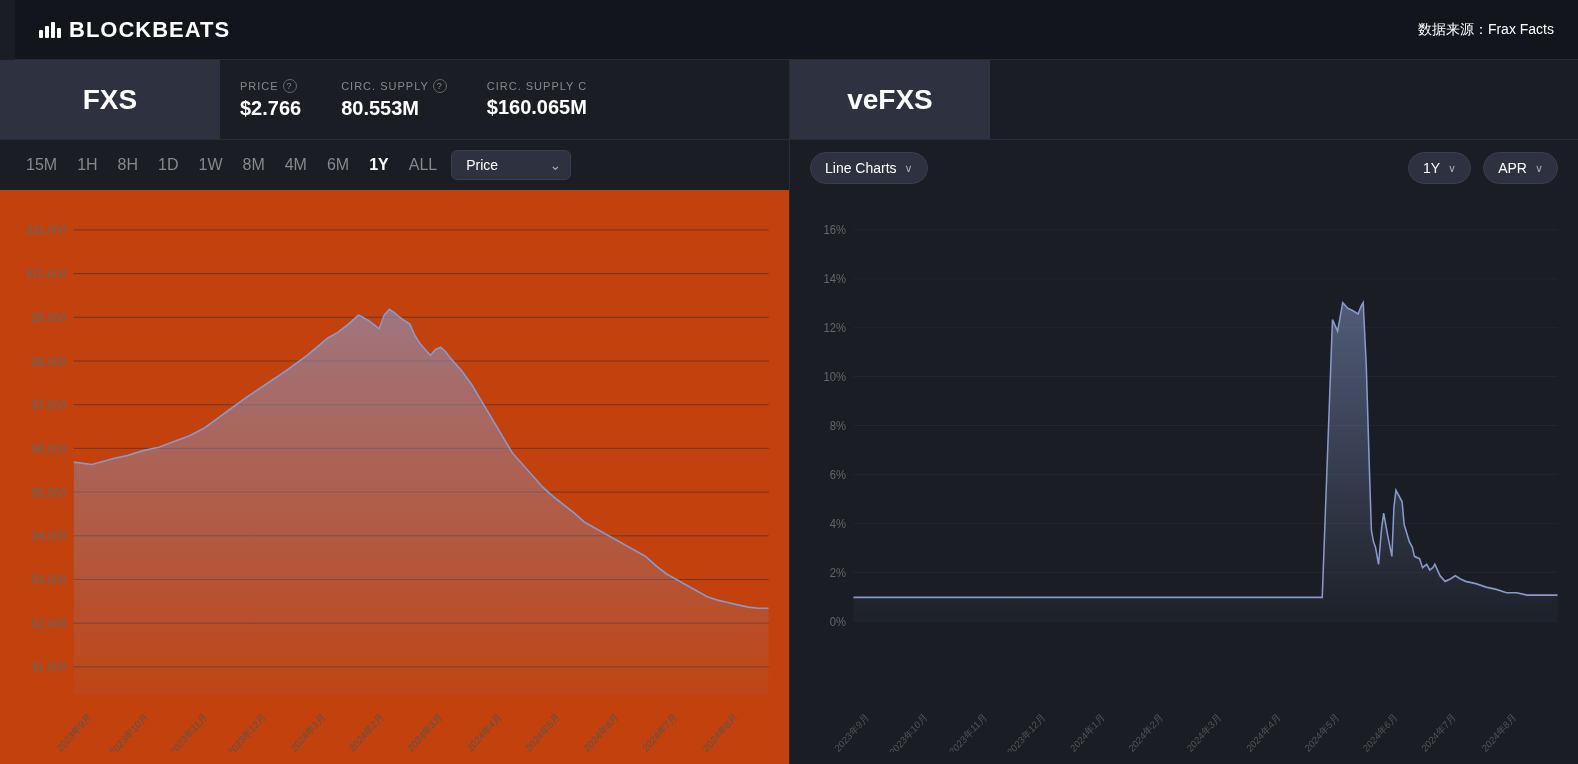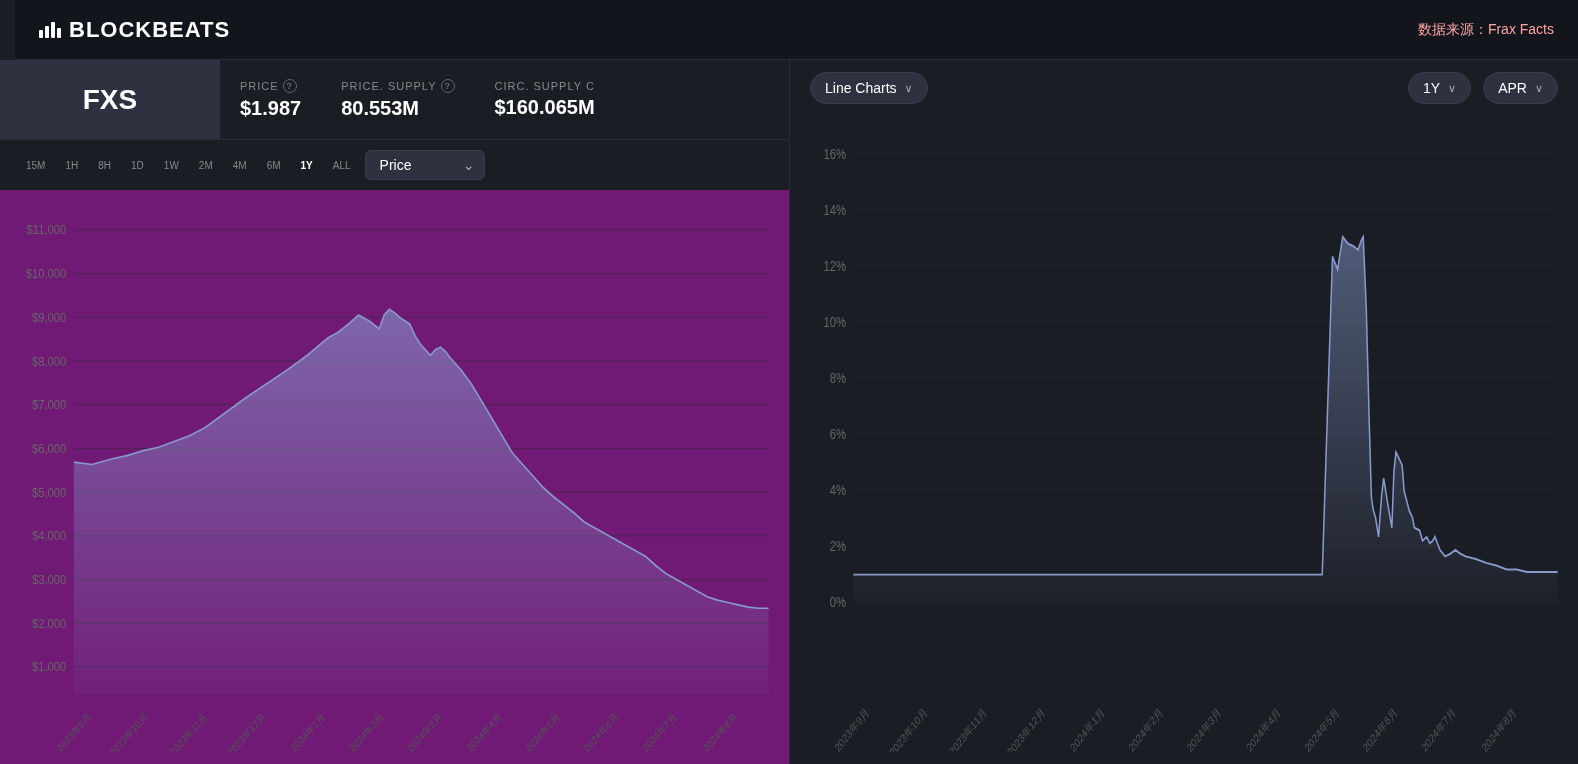--- a/index.html
+++ b/index.html
@@ -39,33 +39,33 @@
       border-radius: 1px;
     }
     .logo-text {
       font-size: 22px;
       font-weight: 800;
       color: #fff;
       letter-spacing: 1px;
     }
     .data-source {
       font-size: 14px;
-      color: #fca5a5;
+      color: #ffffff;
     }
 
     
     .main-layout {
       display: flex;
       height: calc(764px - 60px);
     }
 
     
     .left-panel {
       width: 790px;
-      background: #701a75;
+      background: #c2410c;
       border-right: 1px solid #2a2d35;
       display: flex;
       flex-direction: column;
     }
 
     
     .right-panel {
       flex: 1;
       background: #1a1d24;
       display: flex;
@@ -138,21 +138,21 @@
       display: flex;
       align-items: center;
       padding: 10px 20px;
       gap: 8px;
       background: #1a1d24;
     }
     .time-btn {
       background: none;
       border: none;
       color: #888;
-      font-size: 10px;
+      font-size: 16px;
       cursor: pointer;
       padding: 4px 6px;
       border-radius: 4px;
     }
     .time-btn.active {
       color: #fff;
       font-weight: 700;
     }
     .select-wrapper {
       position: relative;
@@ -265,45 +265,45 @@
     <div class="token-header">
       <div class="token-name-box">
         <span class="token-name">FXS</span>
       </div>
       <div class="token-stats">
         <div class="stat-item">
           <div class="stat-label">
             <span>PRICE</span>
             <span class="info-icon">?</span>
           </div>
-          <span class="stat-value">$1.987</span>
+          <span class="stat-value">$2.766</span>
         </div>
         <div class="stat-item">
           <div class="stat-label">
-            <span>PRICE. SUPPLY</span>
+            <span>CIRC. SUPPLY</span>
             <span class="info-icon">?</span>
           </div>
           <span class="stat-value">80.553M</span>
         </div>
         <div class="stat-item">
           <div class="stat-label">
             <span>CIRC. SUPPLY C</span>
           </div>
           <span class="stat-value">$160.065M</span>
         </div>
       </div>
     </div>
 
     <div class="chart-controls">
       <button class="time-btn">15M</button>
       <button class="time-btn">1H</button>
       <button class="time-btn">8H</button>
       <button class="time-btn">1D</button>
       <button class="time-btn">1W</button>
-      <button class="time-btn">2M</button>
+      <button class="time-btn">8M</button>
       <button class="time-btn">4M</button>
       <button class="time-btn">6M</button>
       <button class="time-btn active">1Y</button>
       <button class="time-btn">ALL</button>
       <div class="select-wrapper">
         <select>
           <option>Price</option>
           <option>Market Cap</option>
           <option>Volume</option>
         </select>
@@ -365,20 +365,25 @@
         <text transform="translate(537,450) rotate(-45)" font-size="9" fill="#555" text-anchor="end">2024年5月</text>
         <text transform="translate(594,450) rotate(-45)" font-size="9" fill="#555" text-anchor="end">2024年6月</text>
         <text transform="translate(651,450) rotate(-45)" font-size="9" fill="#555" text-anchor="end">2024年7月</text>
         <text transform="translate(710,450) rotate(-45)" font-size="9" fill="#555" text-anchor="end">2024年8月</text>
       </svg>
     </div>
   </div>
 
   <div class="right-panel">
 
+    <div class="right-token-header">
+      <div class="right-token-name-box">
+        <span class="token-name">veFXS</span>
+      </div>
+    </div>
 
     <div class="right-chart-controls">
       <button class="dropdown-btn">
         <span>Line Charts</span>
         <span class="chevron">∨</span>
       </button>
       <div style="flex:1"></div>
       <button class="dropdown-btn">
         <span>1Y</span>
         <span class="chevron">∨</span>

